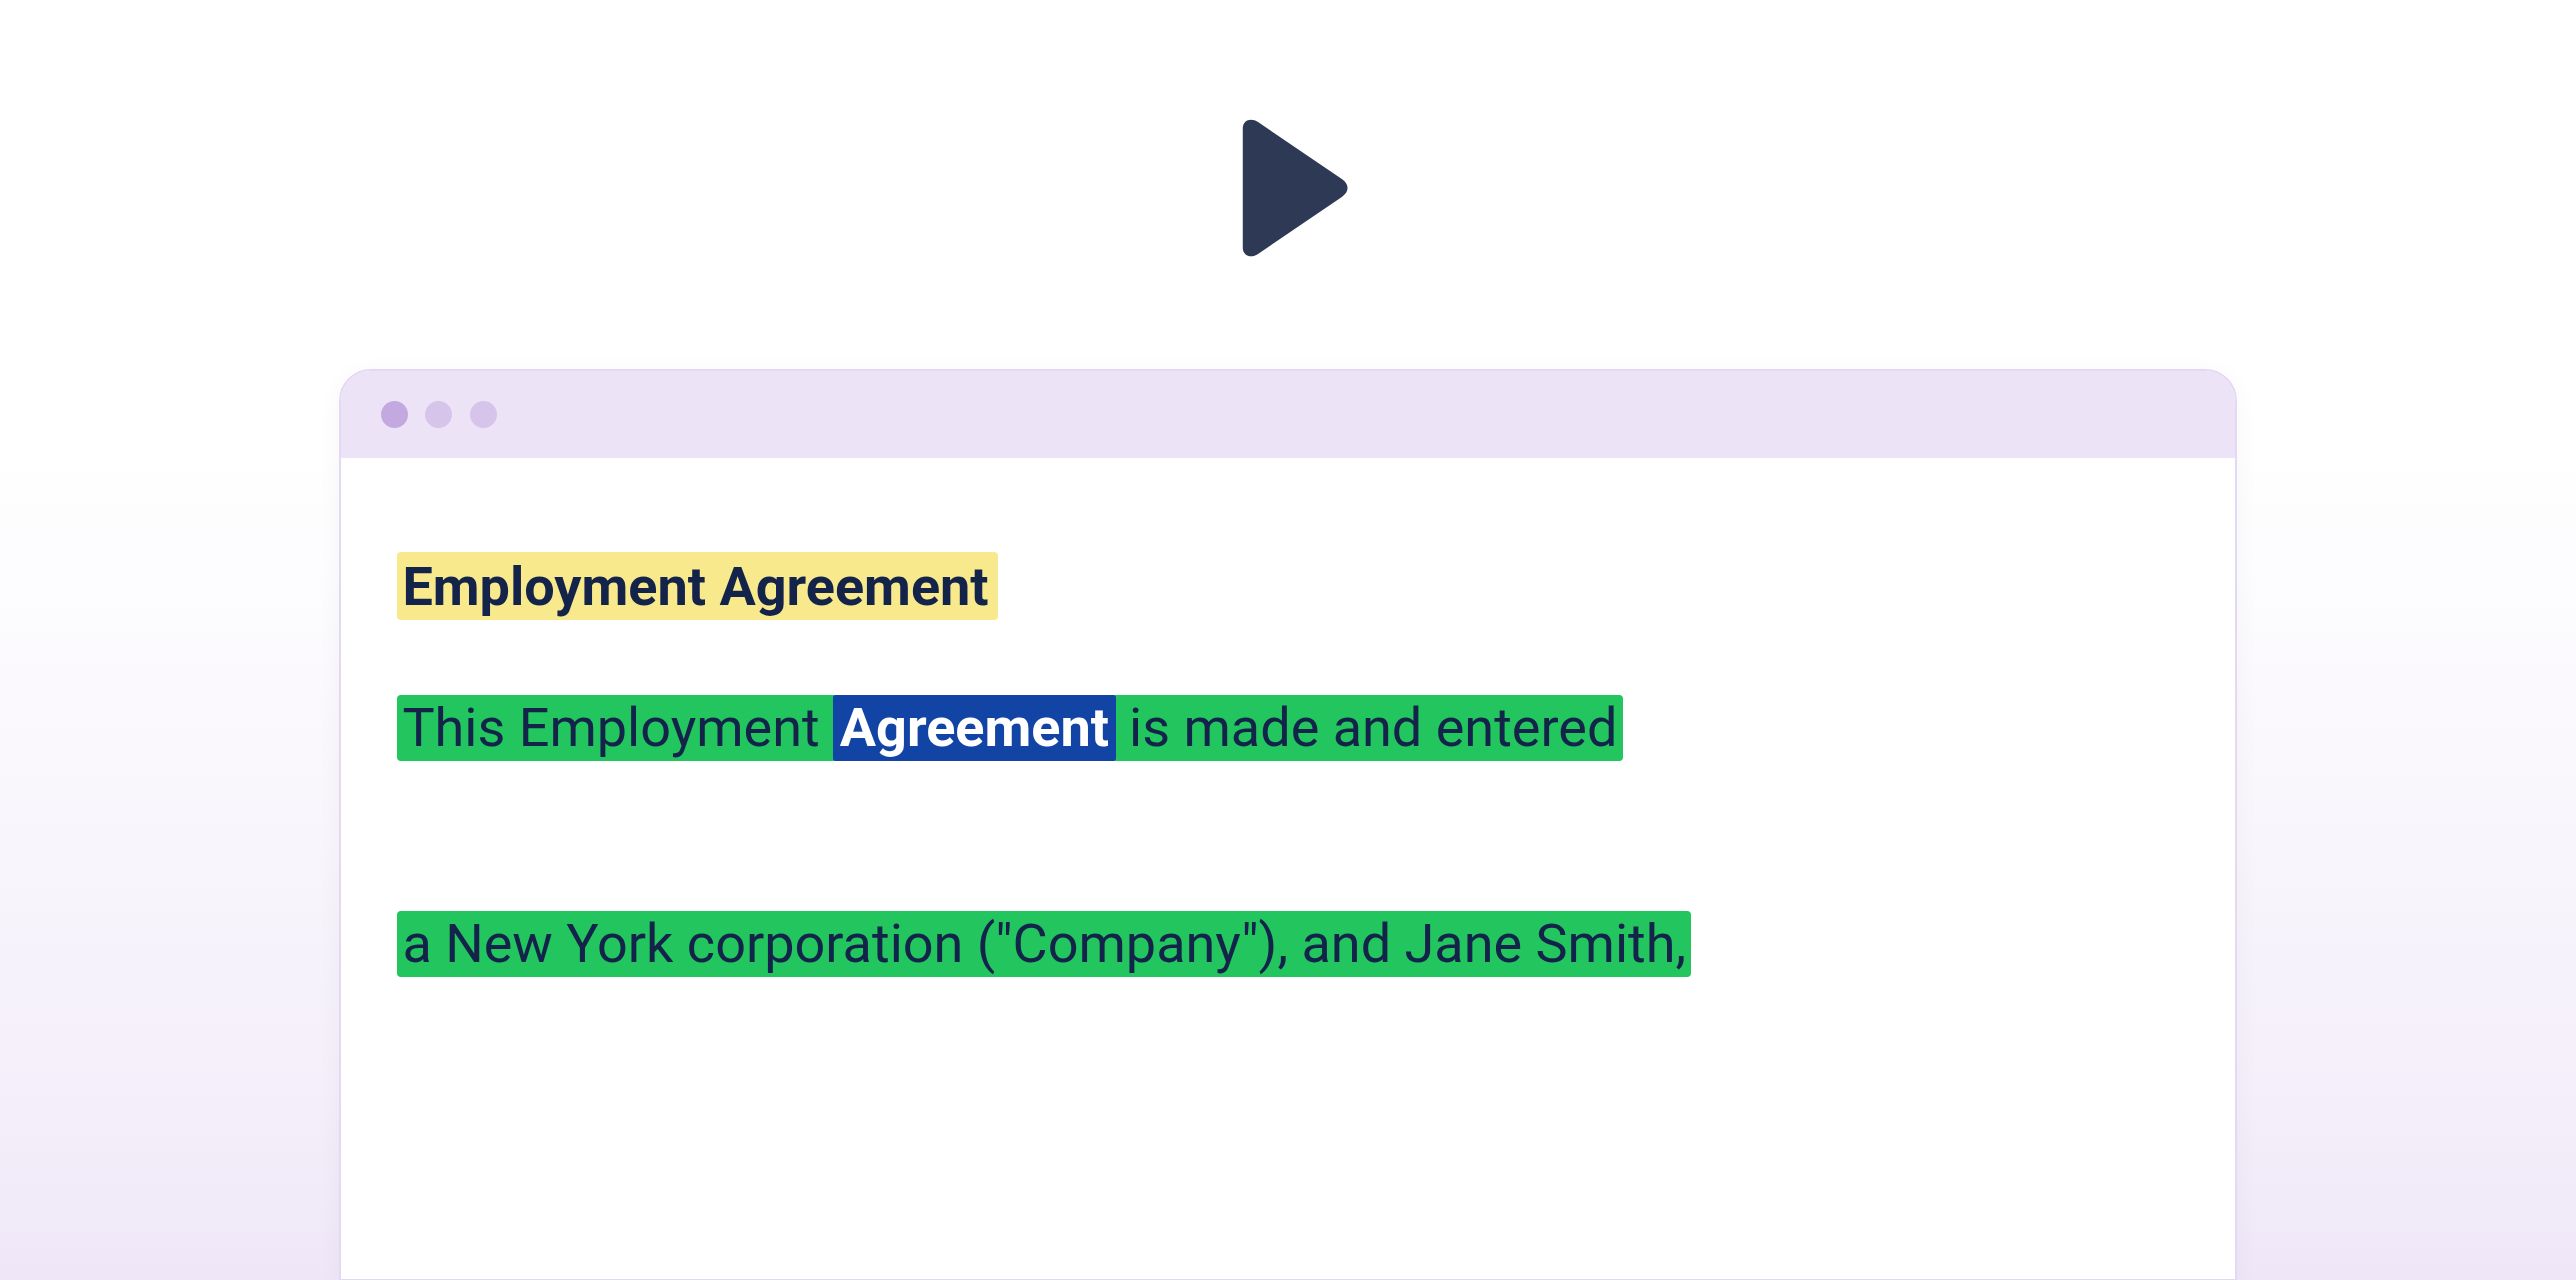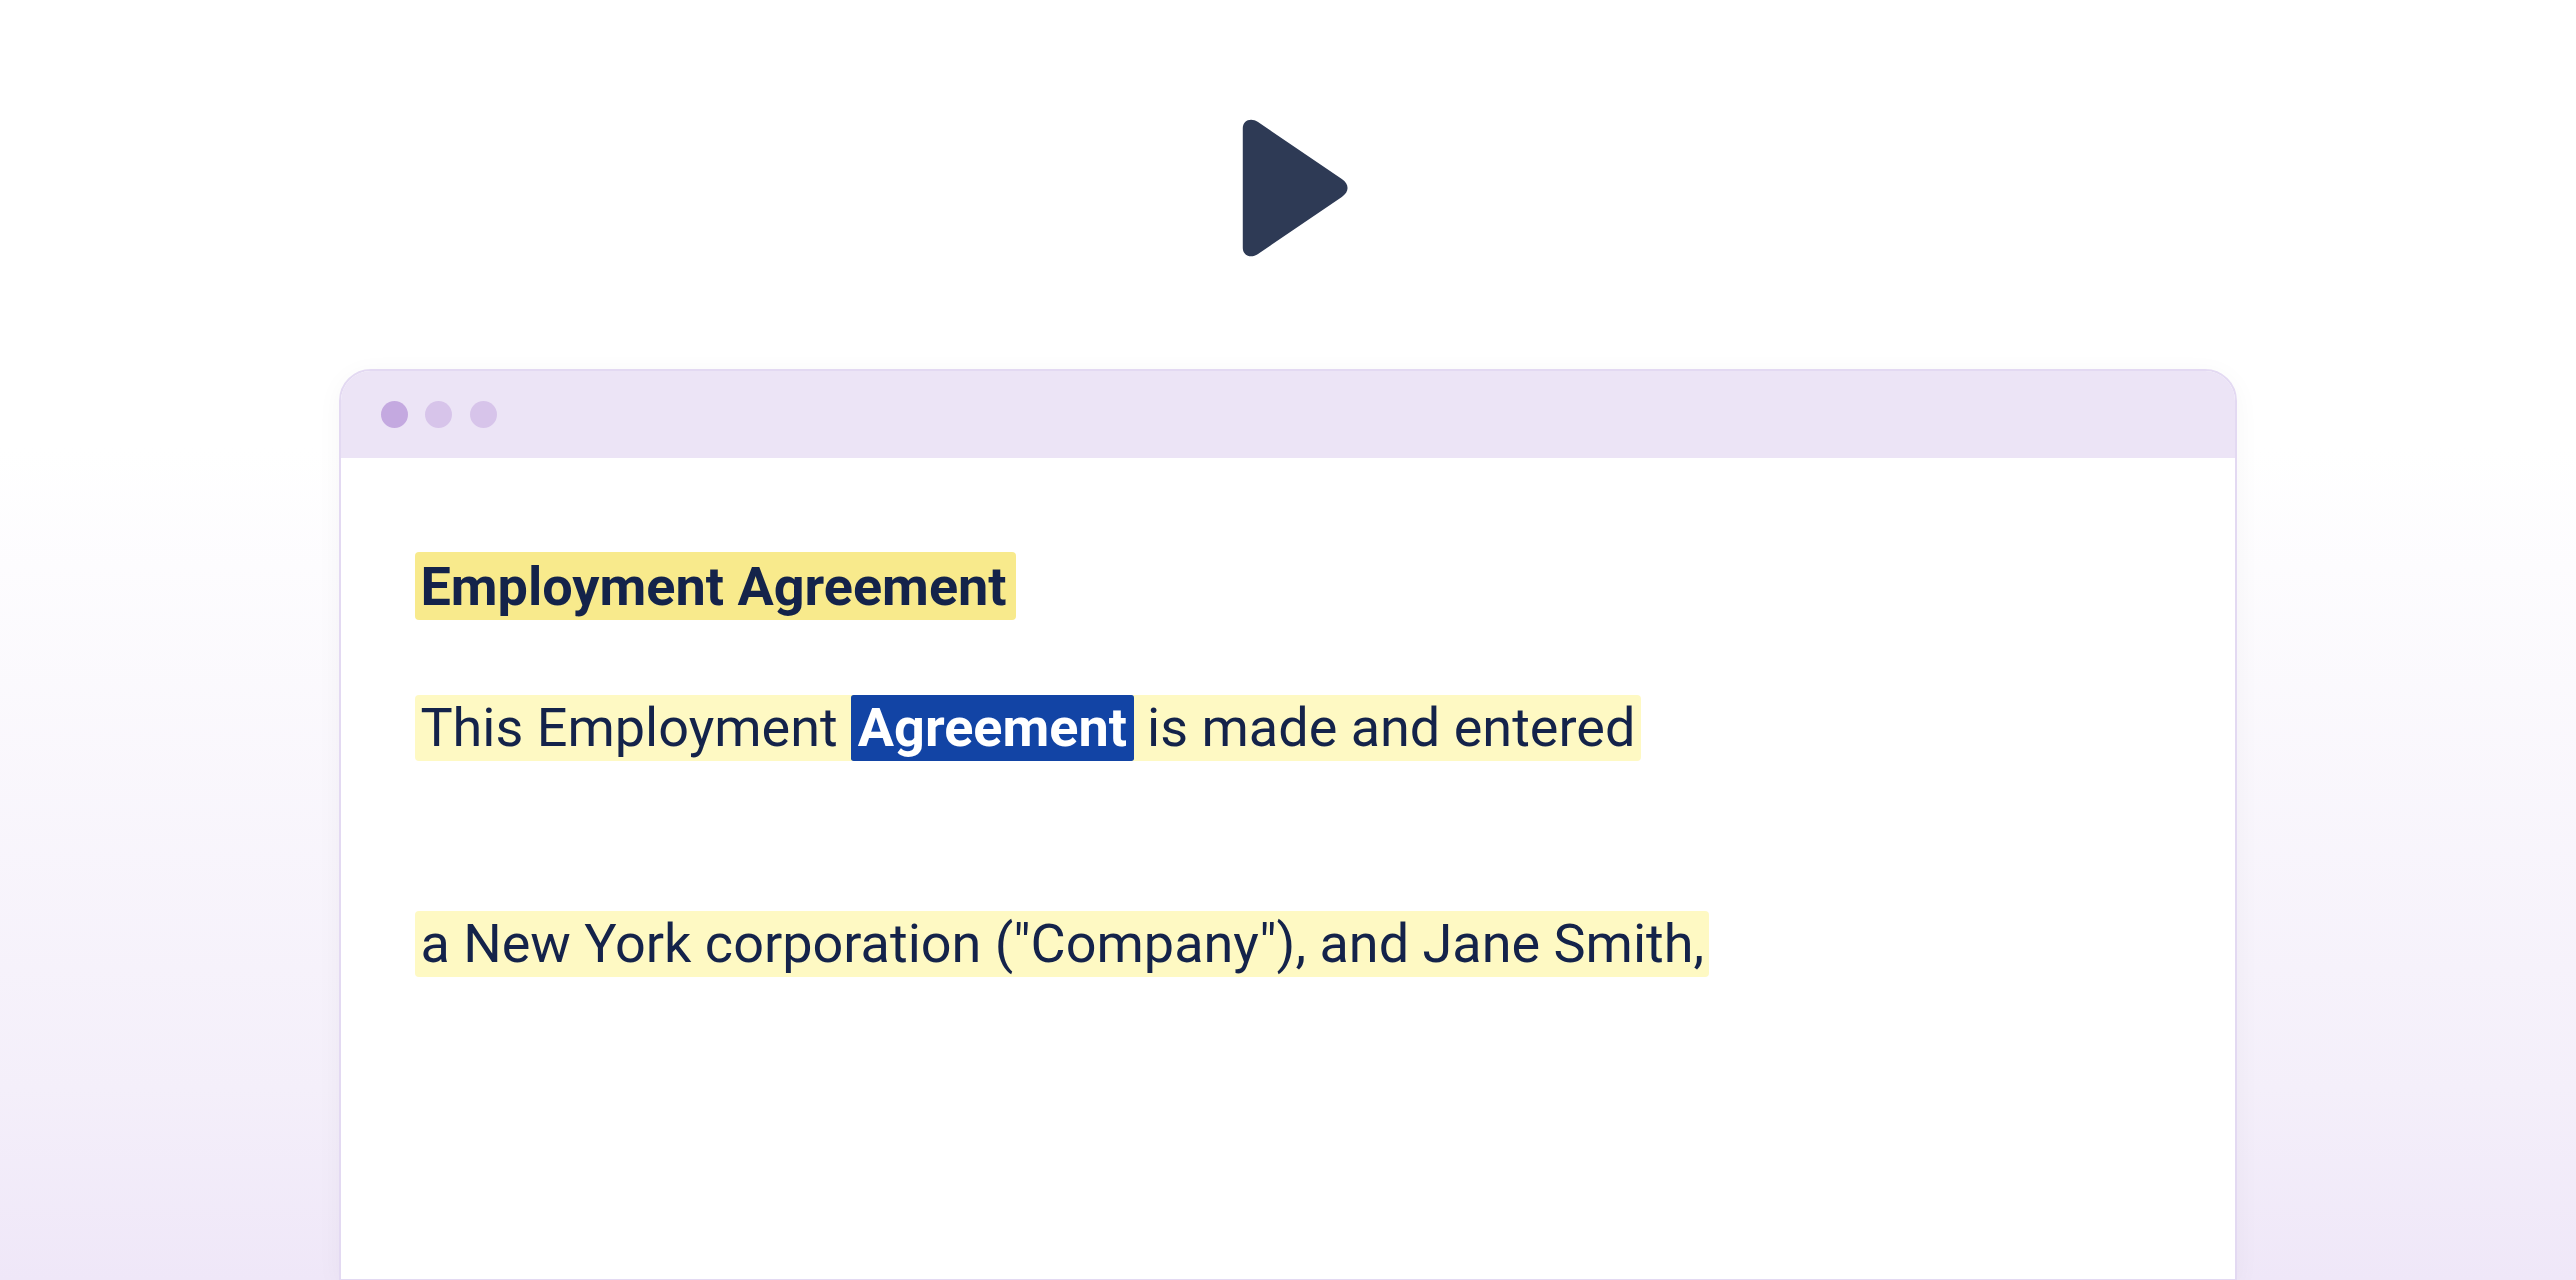--- a/index.html
+++ b/index.html
@@ -43,40 +43,40 @@
     align-items: center;
     padding-left: 40px;
     gap: 17.4px;
   }
   .traffic-dot {
     width: 27px;
     height: 27px;
     border-radius: 50%;
   }
   .content {
-    padding: 94px 121px 0 74px;
+    padding: 94px 121px 0 56px;
   }
   .heading {
     display: inline-block;
     background: #f8ea8c;
     color: #14234a;
     font-size: 54px;
     font-weight: 700;
     padding: 2.7px 9.4px 2.7px 5.4px;
     border-radius: 4px;
     margin-bottom: 54px;
   }
   .para {
     font-size: 54px;
     line-height: 2.0;
     color: #14234a;
     font-weight: 400;
   }
   .hl {
-    background: #fef9c3;
+    background: #22c55e;
     padding: 1.3px 5.4px;
     border-radius: 4px;
     box-decoration-break: clone;
     -webkit-box-decoration-break: clone;
   }
   .sel {
     background: #1244a5;
     color: #ffffff;
     font-weight: 700;
     padding: 1.3px 6.7px;

